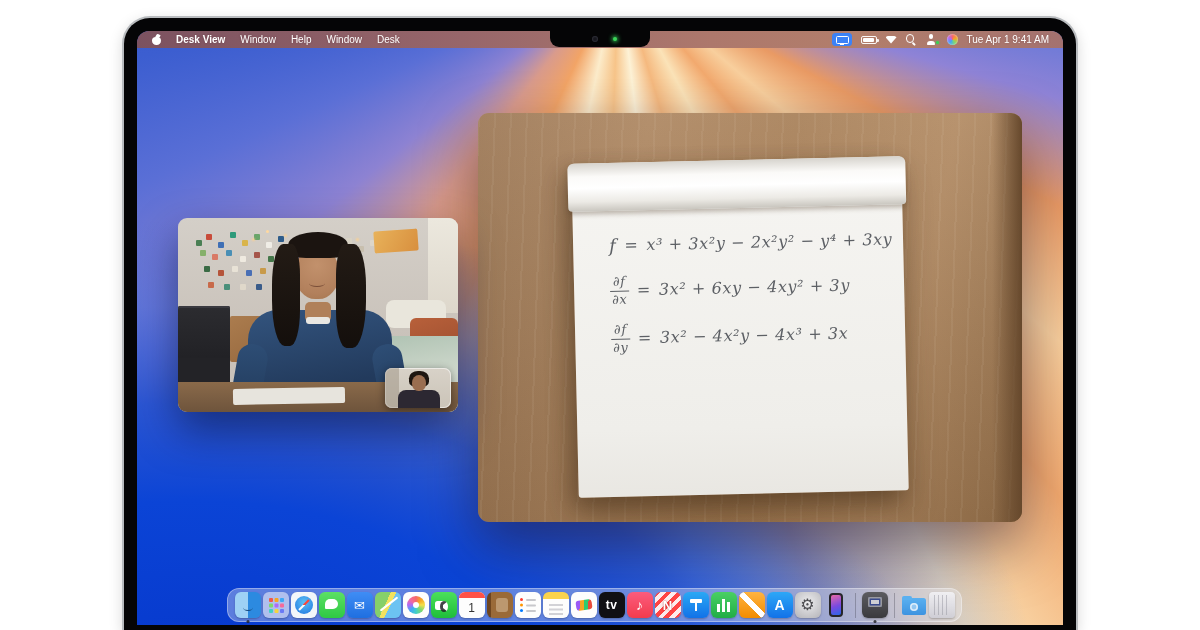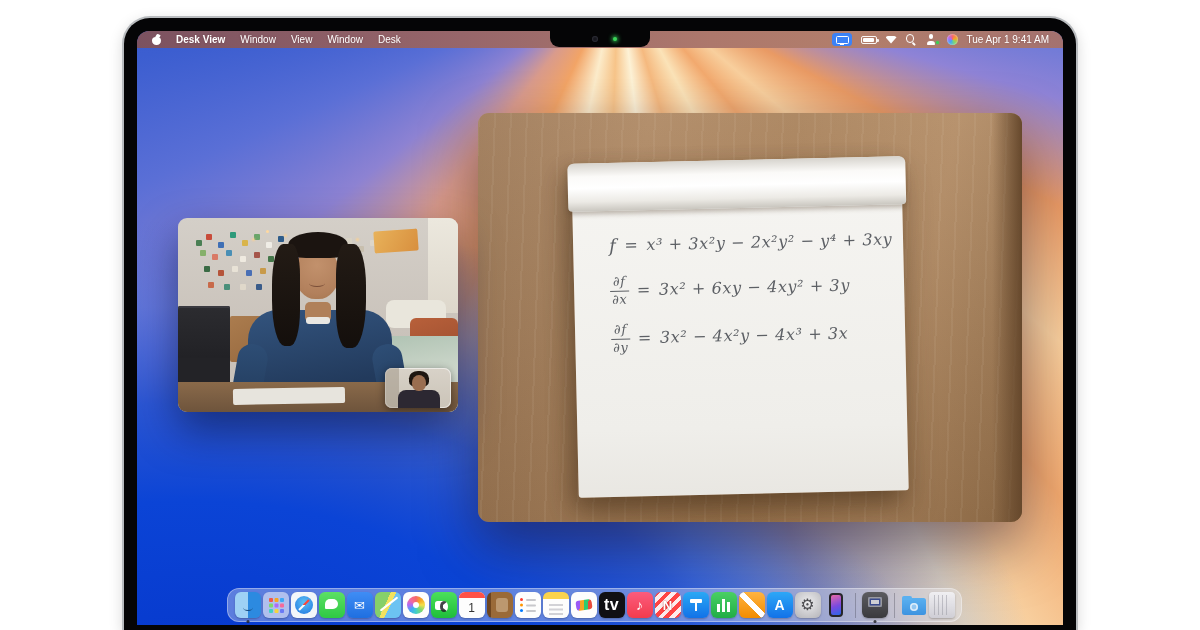--- a/index.html
+++ b/index.html
@@ -228,21 +228,21 @@
   .i-reminders::after { content:''; position:absolute; left:11px; top:6.5px; width:10px; height:2px; border-radius:1px;
     background:#c8c8cc; box-shadow:0 5.5px 0 #c8c8cc, 0 11px 0 #c8c8cc; }
   .i-notes { background:linear-gradient(180deg,#fbd34c 0 7px, #fdfdfc 7px); }
   .i-notes::before { content:''; position:absolute; left:6px; top:12px; width:14px; height:1.6px;
     background:#d2d2d6; box-shadow:0 4.5px 0 #d2d2d6, 0 9px 0 #d2d2d6; }
   .i-freeform { background:#fdfdfd; }
   .i-freeform::before { content:''; position:absolute; left:5px; top:8px; width:16px; height:10px; border-radius:3px;
     transform:rotate(-8deg);
     background:linear-gradient(100deg,#9b59f5 0 25%, #f5a623 25% 50%, #2ecc71 50% 75%, #e74c3c 75%); }
   .i-tv { background:#101013; }
-  .i-tv .g { font-size:16px; letter-spacing:0.5px; }
+  .i-tv .g { font-size:12px; letter-spacing:0.5px; }
   .i-music { background:linear-gradient(180deg,#fc5c7d,#f23b4d); }
   .i-music .g { font-size:14px; font-weight:normal; }
   .i-news { background:repeating-linear-gradient(135deg,#ff4444 0 4px,#fdecec 4px 8px); }
   .i-news .g { font-size:13px; color:#fff; text-shadow:0 0 2px rgba(150,0,0,0.7); }
   .i-keynote { background:linear-gradient(180deg,#2aa8f5,#1272e8); }
   .i-keynote::before { content:''; position:absolute; left:7px; top:7px; width:12px; height:4px; background:#fff; border-radius:1px; }
   .i-keynote::after { content:''; position:absolute; left:12px; top:11px; width:2px; height:8px; background:#fff; }
   .i-numbers { background:linear-gradient(180deg,#49d064,#21ad46); }
   .i-numbers::before { content:''; position:absolute; left:6px; bottom:6px; width:3px; height:8px; background:#fff; }
   .i-numbers::after { content:''; position:absolute; left:11px; bottom:6px; width:3px; height:13px; background:#fff; }
@@ -280,21 +280,21 @@
   <div class="laptop">
     <div class="screen">
 
       <div class="wallpaper"></div>
 
       <div class="menubar">
         <div class="mb-left">
           <span class="apple"></span>
           <span class="mi app">Desk View</span>
           <span class="mi">Window</span>
-          <span class="mi">View</span>
+          <span class="mi">Help</span>
           <span class="mi">Window</span>
           <span class="mi">Desk</span>
         </div>
         <div class="mb-right">
           <span class="st-mirror"></span>
           <span class="st-batt"></span>
           <span class="st-wifi"></span>
           <span class="st-search"></span>
           <span class="st-user">
               <span class="st-dot"></span>

